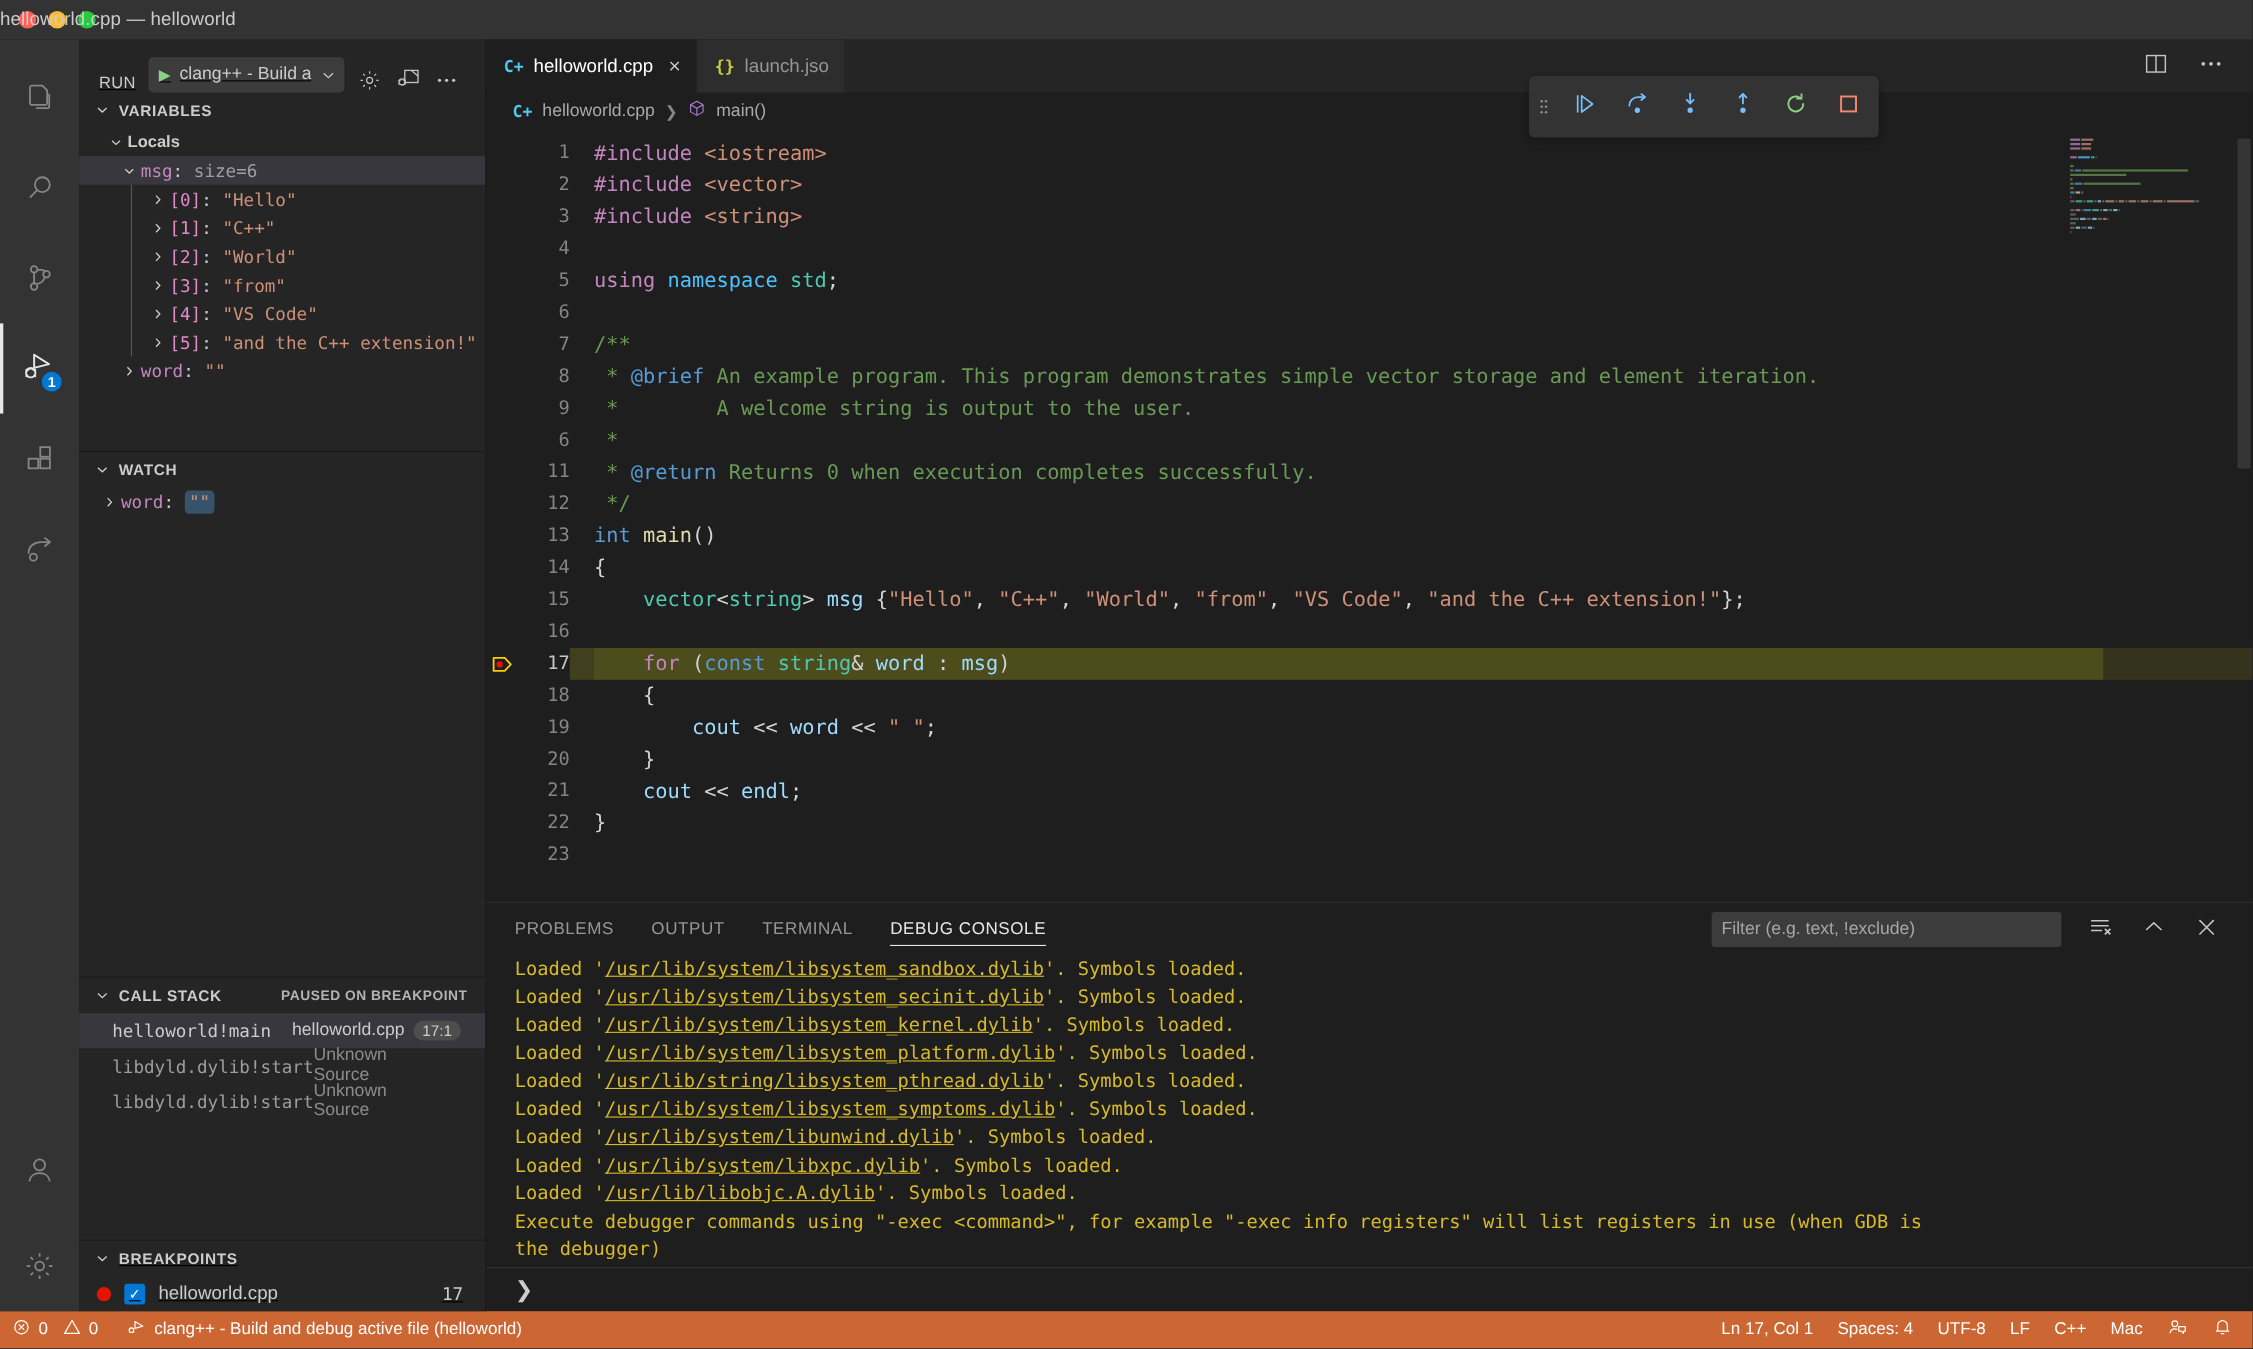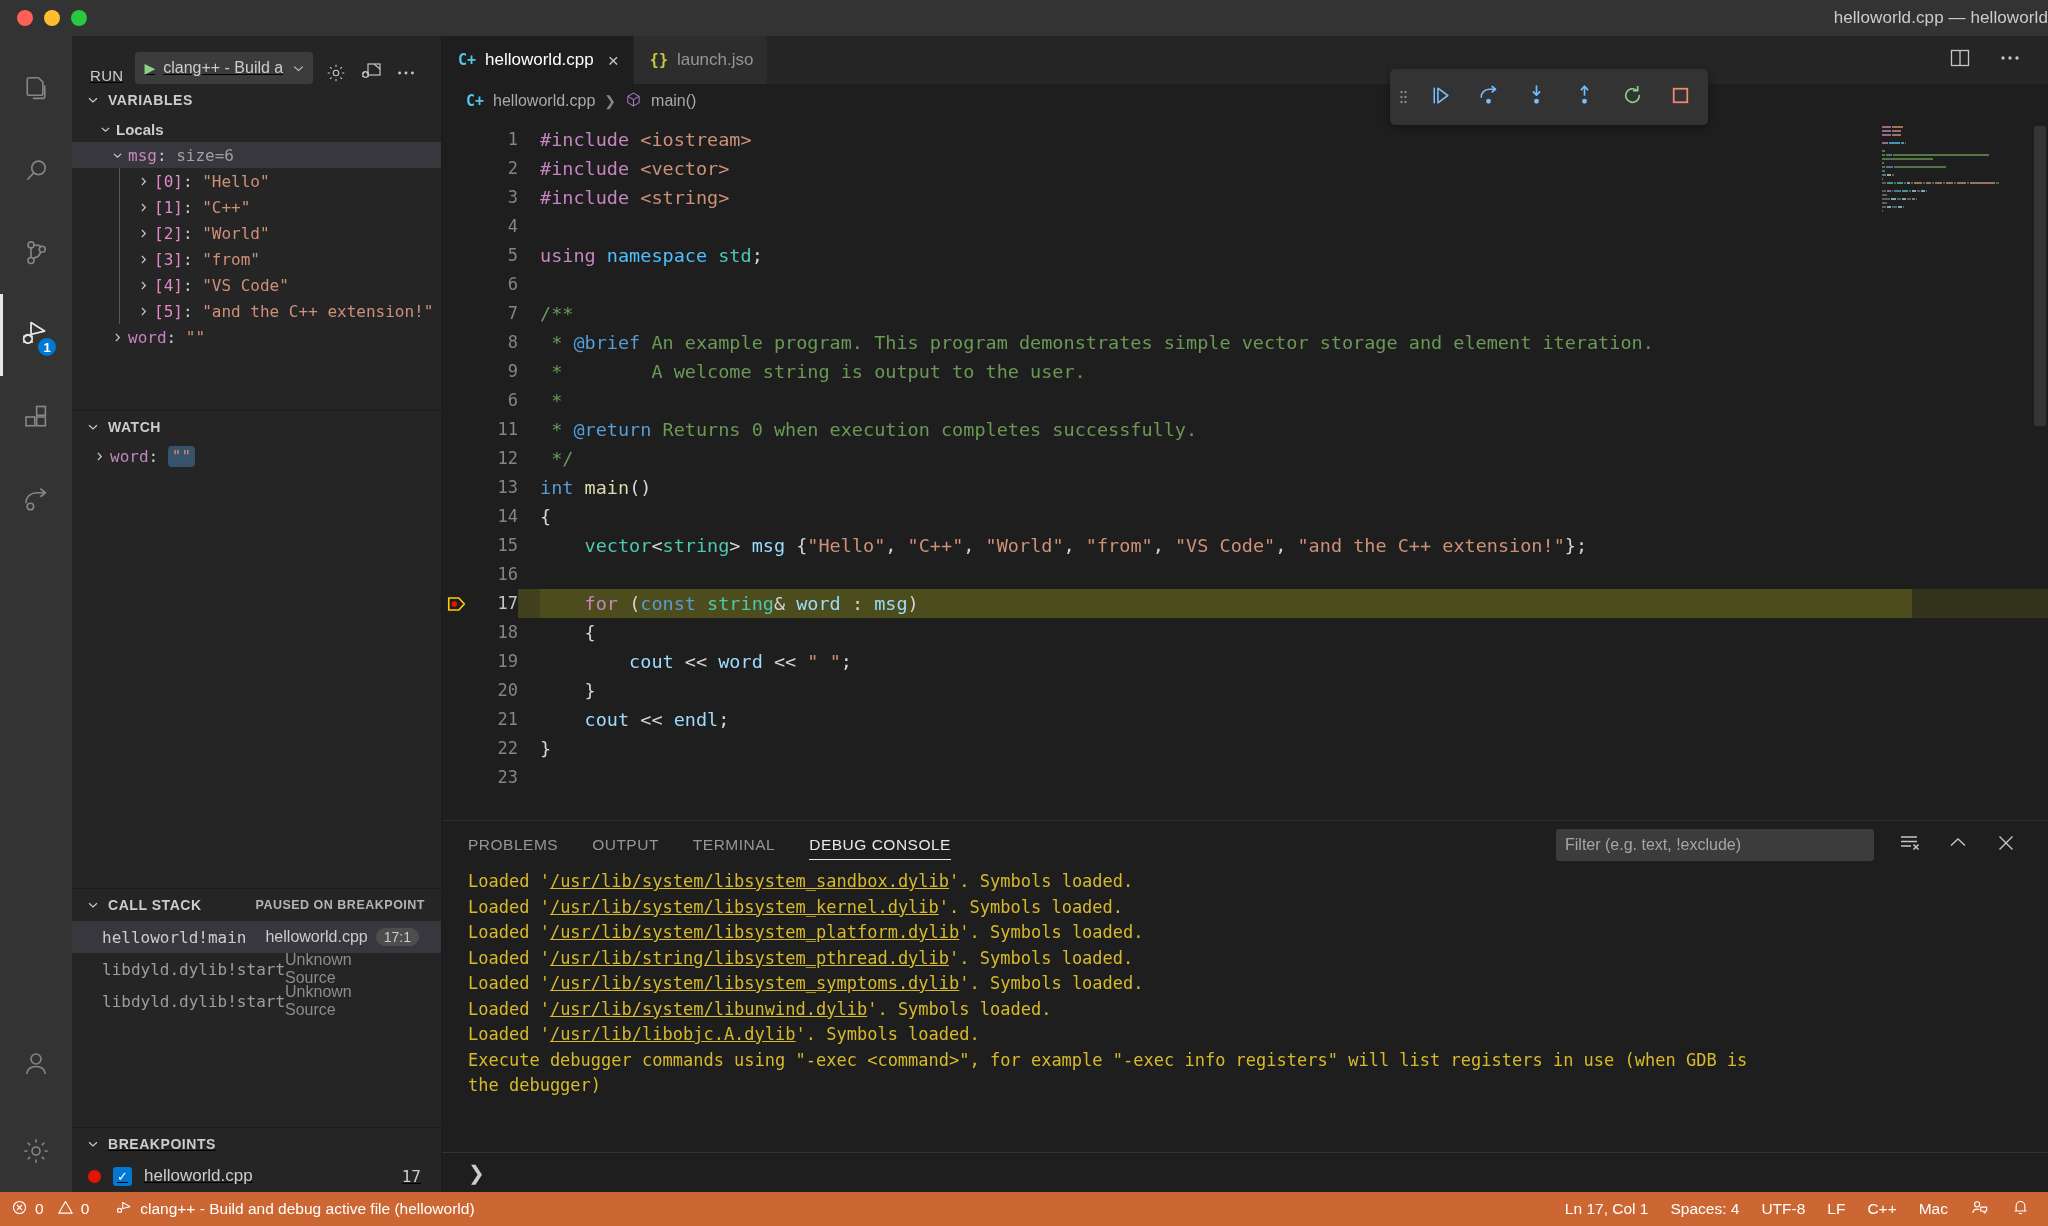--- a/index.html
+++ b/index.html
@@ -16,21 +16,21 @@
   .titlebar {
     height: 36px; background: #333333; flex: 0 0 36px;
     display: flex; align-items: center; position: relative;
   }
   .traffic { display: flex; gap: 11px; padding-left: 17px; }
   .tl { width: 16px; height: 16px; border-radius: 50%; }
   .tl.red { background: #ff5f57; }
   .tl.yellow { background: #febc2e; }
   .tl.green { background: #28c840; }
   .title-text {
-    position: absolute; left: 0; right: 0; text-align: right;
+    position: absolute; left: 0; right: 0; text-align: left;
     font-size: 17px; color: #cccccc; letter-spacing: .1px;
   }
 
   
   .bodyrow { flex: 1 1 auto; display: flex; min-height: 0; }
 
   
   .activitybar {
     width: 72px; background: #333333; flex: 0 0 72px;
     display: flex; flex-direction: column; align-items: center;
@@ -791,25 +791,27 @@
             </span>
             <span>
               <svg width="24" height="24" viewBox="0 0 24 24" fill="none" stroke="#c5c5c5" stroke-width="1.4">
                   <path d="M5.5 5.5 18.5 18.5M18.5 5.5 5.5 18.5"></path>
                 </svg>
             </span>
           </div>
         </div>
         <div class="console" id="console">
             <div class="cline"><span>Loaded '</span><span class="clink">/usr/lib/system/libsystem_sandbox.dylib</span><span>'. Symbols loaded.</span></div>
+            <div class="cline"><span>Loaded '</span><span class="clink">/usr/lib/system/libsystem_secinit.dylib</span><span>'. Symbols loaded.</span></div>
             <div class="cline"><span>Loaded '</span><span class="clink">/usr/lib/system/libsystem_kernel.dylib</span><span>'. Symbols loaded.</span></div>
             <div class="cline"><span>Loaded '</span><span class="clink">/usr/lib/system/libsystem_platform.dylib</span><span>'. Symbols loaded.</span></div>
             <div class="cline"><span>Loaded '</span><span class="clink">/usr/lib/string/libsystem_pthread.dylib</span><span>'. Symbols loaded.</span></div>
             <div class="cline"><span>Loaded '</span><span class="clink">/usr/lib/system/libsystem_symptoms.dylib</span><span>'. Symbols loaded.</span></div>
             <div class="cline"><span>Loaded '</span><span class="clink">/usr/lib/system/libunwind.dylib</span><span>'. Symbols loaded.</span></div>
+            <div class="cline"><span>Loaded '</span><span class="clink">/usr/lib/system/libxpc.dylib</span><span>'. Symbols loaded.</span></div>
             <div class="cline"><span>Loaded '</span><span class="clink">/usr/lib/libobjc.A.dylib</span><span>'. Symbols loaded.</span></div>
             <div class="cline"><span>Execute debugger commands using "-exec &lt;command&gt;", for example "-exec info registers" will list registers in use (when GDB is</span></div>
             <div class="cline"><span>the debugger)</span></div>
           </div>
         <div class="console-input">
           <span>❯</span>
         </div>
       </div>
     </div>
   </div>

